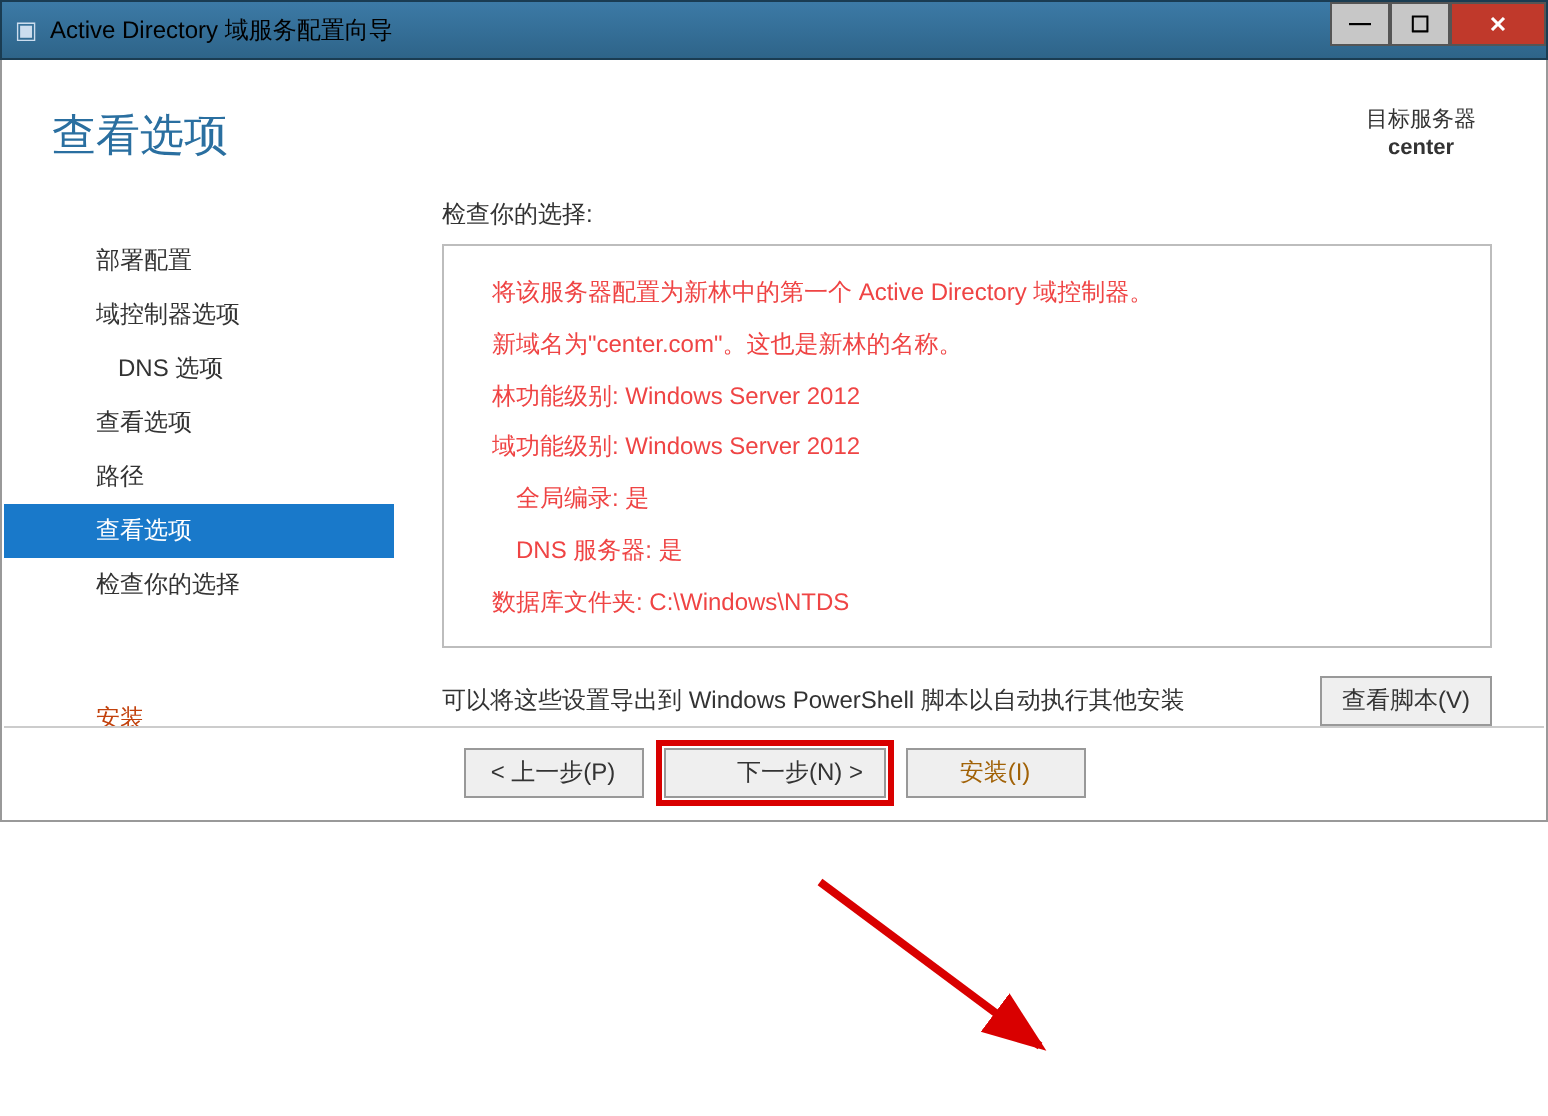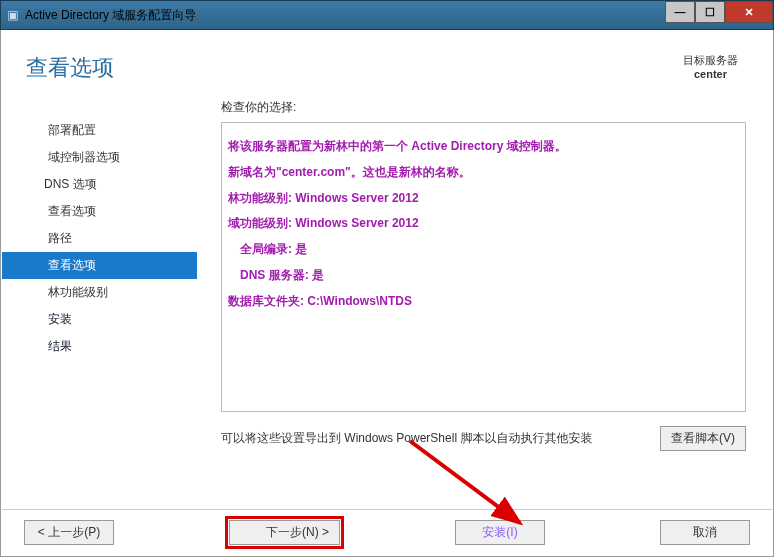--- a/index.html
+++ b/index.html
@@ -6,49 +6,49 @@
 body { background: #fff; width: 774px; height: 558px; overflow: hidden; position: relative; }
 
 .titlebar { height: 30px; background: linear-gradient(#3c7aa6, #2e6489); display: flex; align-items: center; border: 1px solid #1a3c52; position: relative; }
 .titlebar-icon { width: 24px; text-align: center; color: #cde; font-size: 12px; }
 .titlebar-title { flex: 1; text-align: left; color: #000; font-size: 12px; }
 .win-btns { display: flex; height: 22px; position: absolute; right: 0; top: 0; }
 .win-btn { width: 30px; border: 1px solid #555; display: flex; align-items: center; justify-content: center; font-size: 11px; font-weight: bold; cursor: pointer; }
 .win-min, .win-max { background: #c7c7c7; color: #000; }
 .win-close { background: #c0392b; color: #fff; width: 48px; }
 
-.wizard { border: 1px solid #999; border-top: none; height: 527px; display: flex; flex-direction: column; background: #fff; padding: 1px; }
+.wizard { border: 1px solid #999; border-top: none; height: 381px; display: flex; flex-direction: column; background: #fff; padding: 1px; }
 
 .header { padding: 22px 34px 6px 24px; display: flex; justify-content: space-between; align-items: flex-start; }
 .header-left { font-size: 22px; color: #2a6fa0; }
 .header-right { text-align: center; font-size: 11px; color: #333; line-height: 1.3; }
 
 .body { flex: 1; display: flex; padding: 10px 4px 0 0; overflow: hidden; }
 
 .sidebar { width: 195px; padding: 18px 0 0 0; }
 .nav-item { padding: 5px 0 5px 46px; font-size: 12px; color: #333; cursor: pointer; }
-.nav-item.sub { padding-left: 42px; }
+.nav-item.sub { padding-left: 57px; }
 .nav-item.selected { background: #1979ca; color: #fff; }
-.nav-item.disabled { color: #0f172a; cursor: default; }
+.nav-item.disabled { color: #c2410c; cursor: default; margin-top: 40px; }
 
 .main { flex: 1; display: flex; flex-direction: column; padding: 0 22px 0 0; }
 .instr { font-size: 12px; color: #333; margin-bottom: 6px; padding-left: 24px; }
-.textbox { border: 1px solid #bdbdbd; height: 290px; overflow-y: scroll; padding: 8px 6px; font-size: 12px; color: #a21caf; line-height: 1.65; background: #fff; margin-left: 24px; font-weight: bold; }
+.textbox { border: 1px solid #bdbdbd; height: 290px; overflow-y: scroll; padding: 8px 24px; font-size: 12px; color: #ef4444; line-height: 1.65; background: #fff; margin-left: 24px; }
 .textbox p { margin: 6px 0; }
 .textbox p.indent { padding-left: 12px; }
 
 .below { margin: 14px 0 0 24px; display: flex; align-items: center; font-size: 12px; color: #333; }
 .below .spacer { flex: 1; }
 .btn { border: 1px solid #999; background: #efefef; font-size: 12px; padding: 3px 10px; cursor: pointer; color: #333; min-width: 86px; text-align: center; }
-.btn.disabled { color: #8b5cf6; cursor: default; }
+.btn.disabled { color: #a16207; cursor: default; }
 
 .links { margin: 10px 0 0 24px; font-size: 12px; }
 .links a { color: #1566b3; text-decoration: none; margin-right: 8px; cursor: pointer; }
 
-.footer { border-top: 1px solid #ccc; padding: 10px 22px; display: flex; justify-content: space-between; gap: 10px; }
+.footer { border-top: 1px solid #ccc; padding: 10px 22px; display: flex; justify-content: center; gap: 10px; }
 .footer .btn { min-width: 90px; }
 .btn.highlight { outline: 3px solid #d90000; outline-offset: 1px; padding-left: 36px; }
 
 .arrow { position: absolute; pointer-events: none; }
 .arrow svg { overflow: visible; }
 
 
 .textbox::-webkit-scrollbar { width: 16px; background: #efefef; }
 .textbox::-webkit-scrollbar-thumb { background: #c1c1c1; border: 1px solid #999; }
 </style>
@@ -77,21 +77,21 @@
 
   <div class="body">
 
     <div class="sidebar">
       <div class="nav-item">部署配置</div>
       <div class="nav-item">域控制器选项</div>
       <div class="nav-item sub">DNS 选项</div>
       <div class="nav-item">查看选项</div>
       <div class="nav-item">路径</div>
       <div class="nav-item selected">查看选项</div>
-      <div class="nav-item">林功能级别</div>
+      <div class="nav-item">检查你的选择</div>
       <div class="nav-item disabled">安装</div>
       <div class="nav-item disabled">结果</div>
     </div>
 
     <div class="main">
       <div class="instr">检查你的选择:</div>
 
       <div class="textbox" id="review-box">
           <p>将该服务器配置为新林中的第一个 Active Directory 域控制器。</p>
           <p>新域名为"center.com"。这也是新林的名称。</p>
@@ -109,21 +109,20 @@
       </div>
 
     </div>
 
   </div>
 
   <div class="footer">
     <button class="btn">&lt; 上一步(P)</button>
     <button class="btn highlight">下一步(N) &gt;</button>
     <button class="btn disabled">安装(I)</button>
-    <button class="btn">取消</button>
   </div>
 
 </div>
 
 <div class="arrow" style="left:400px; top:435px;">
   <svg width="160" height="110">
     <defs>
       <marker id="ah" markerWidth="10" markerHeight="10" refX="7" refY="3" orient="auto">
         <path d="M0,0 L8,3 L0,6 Z" fill="#d90000"></path>
       </marker>

